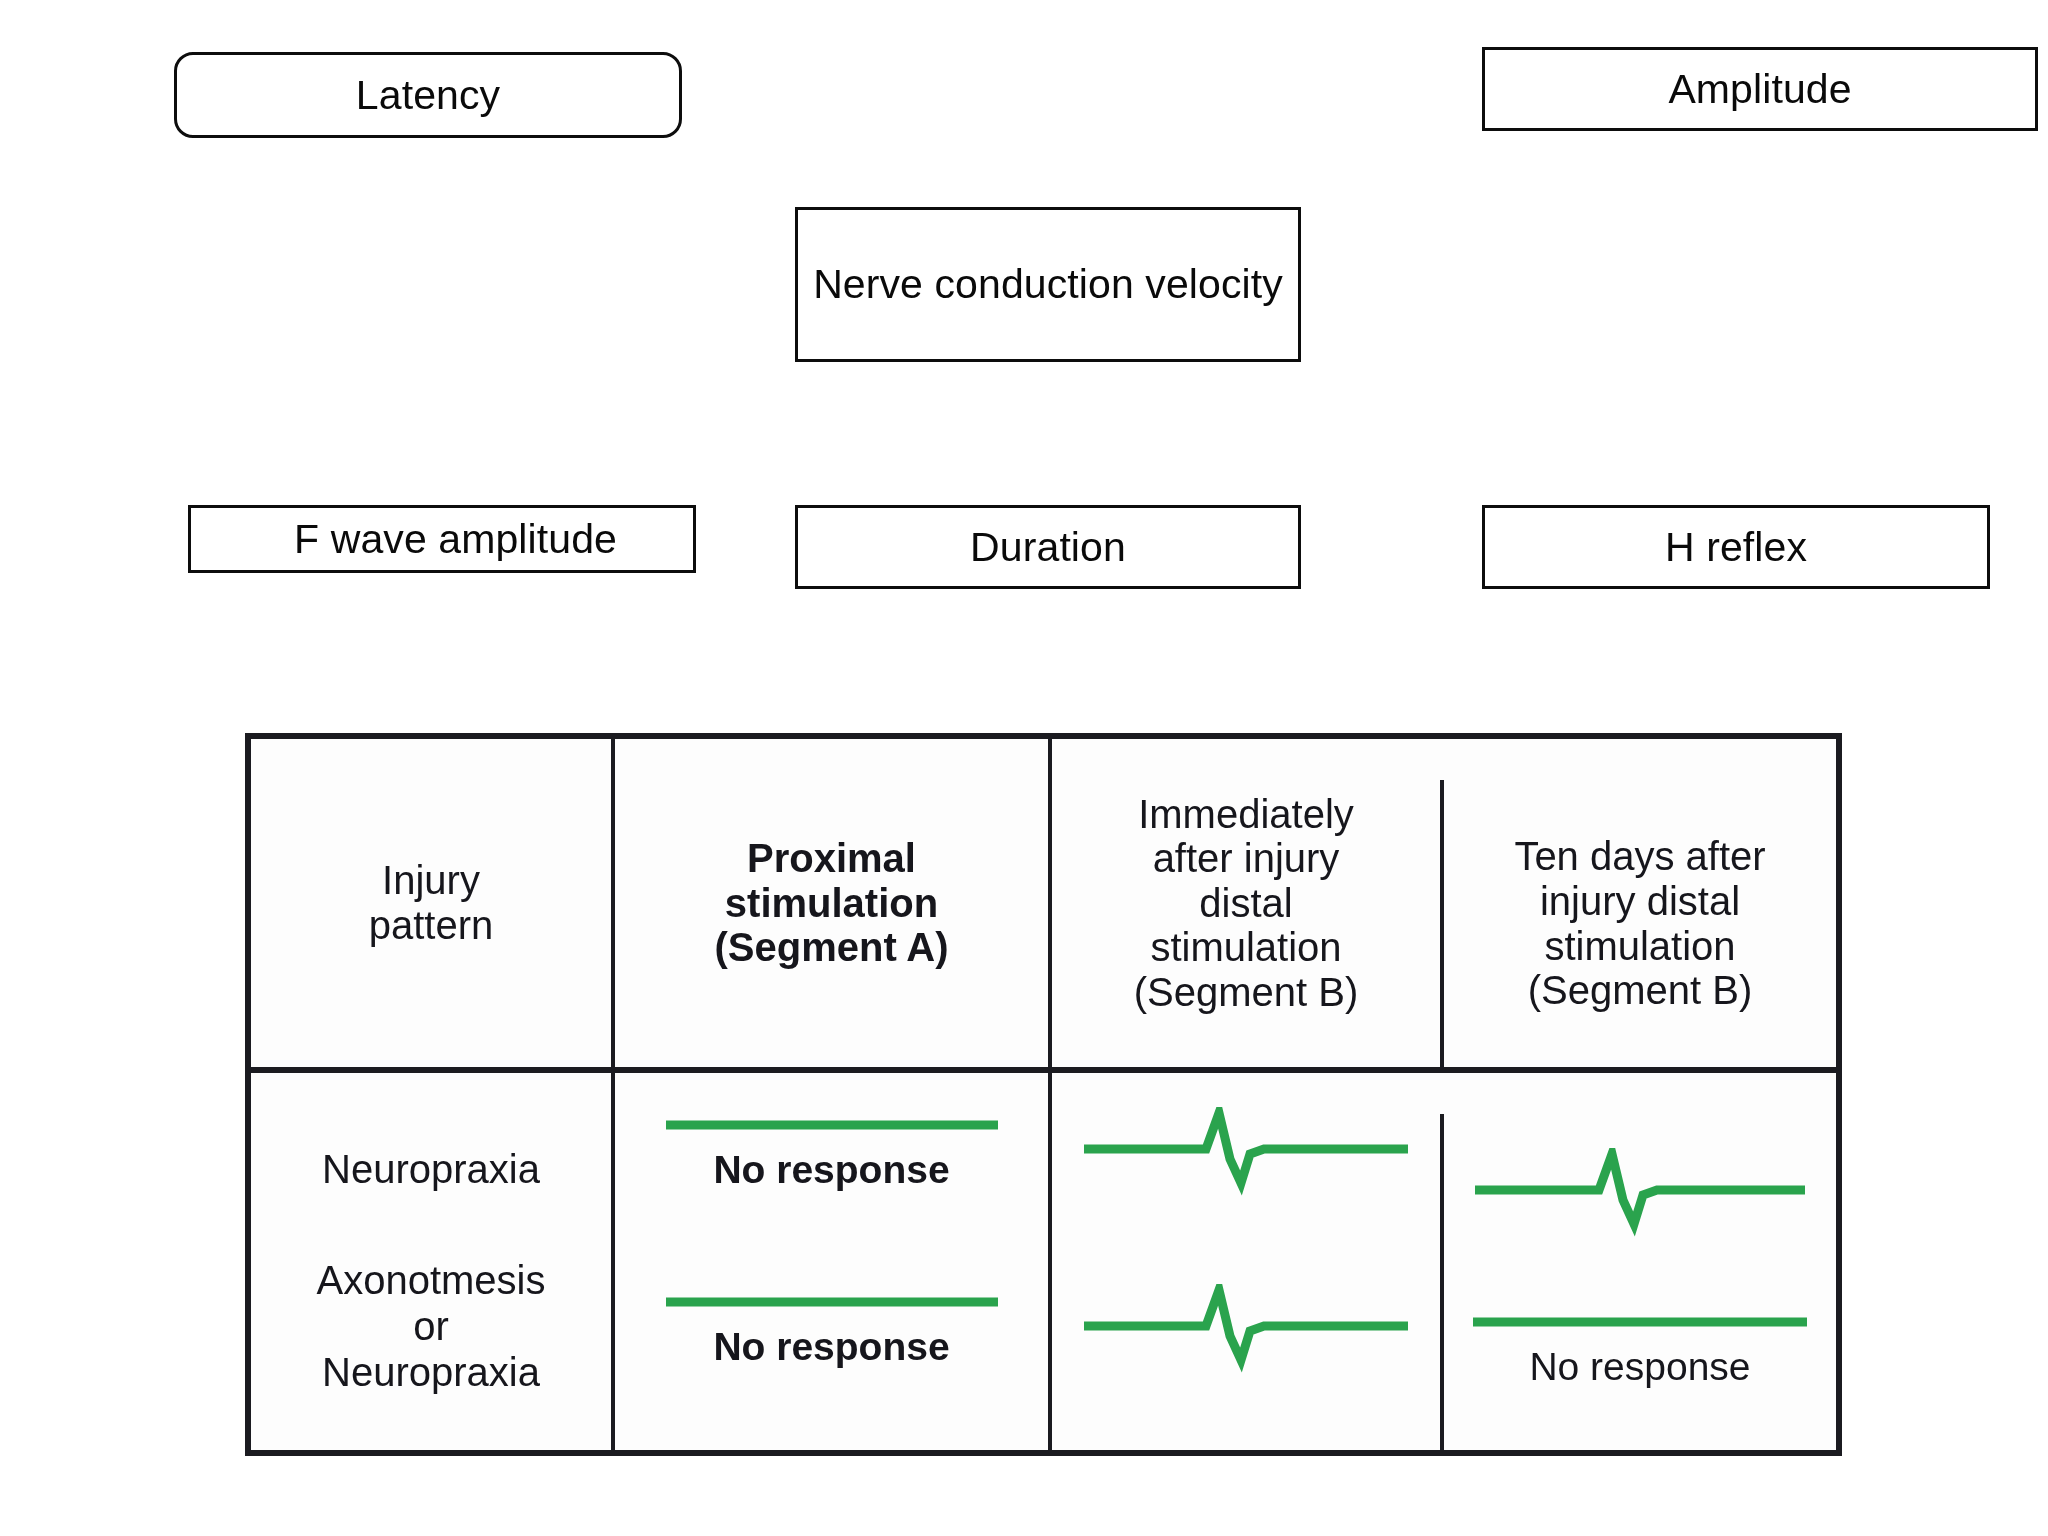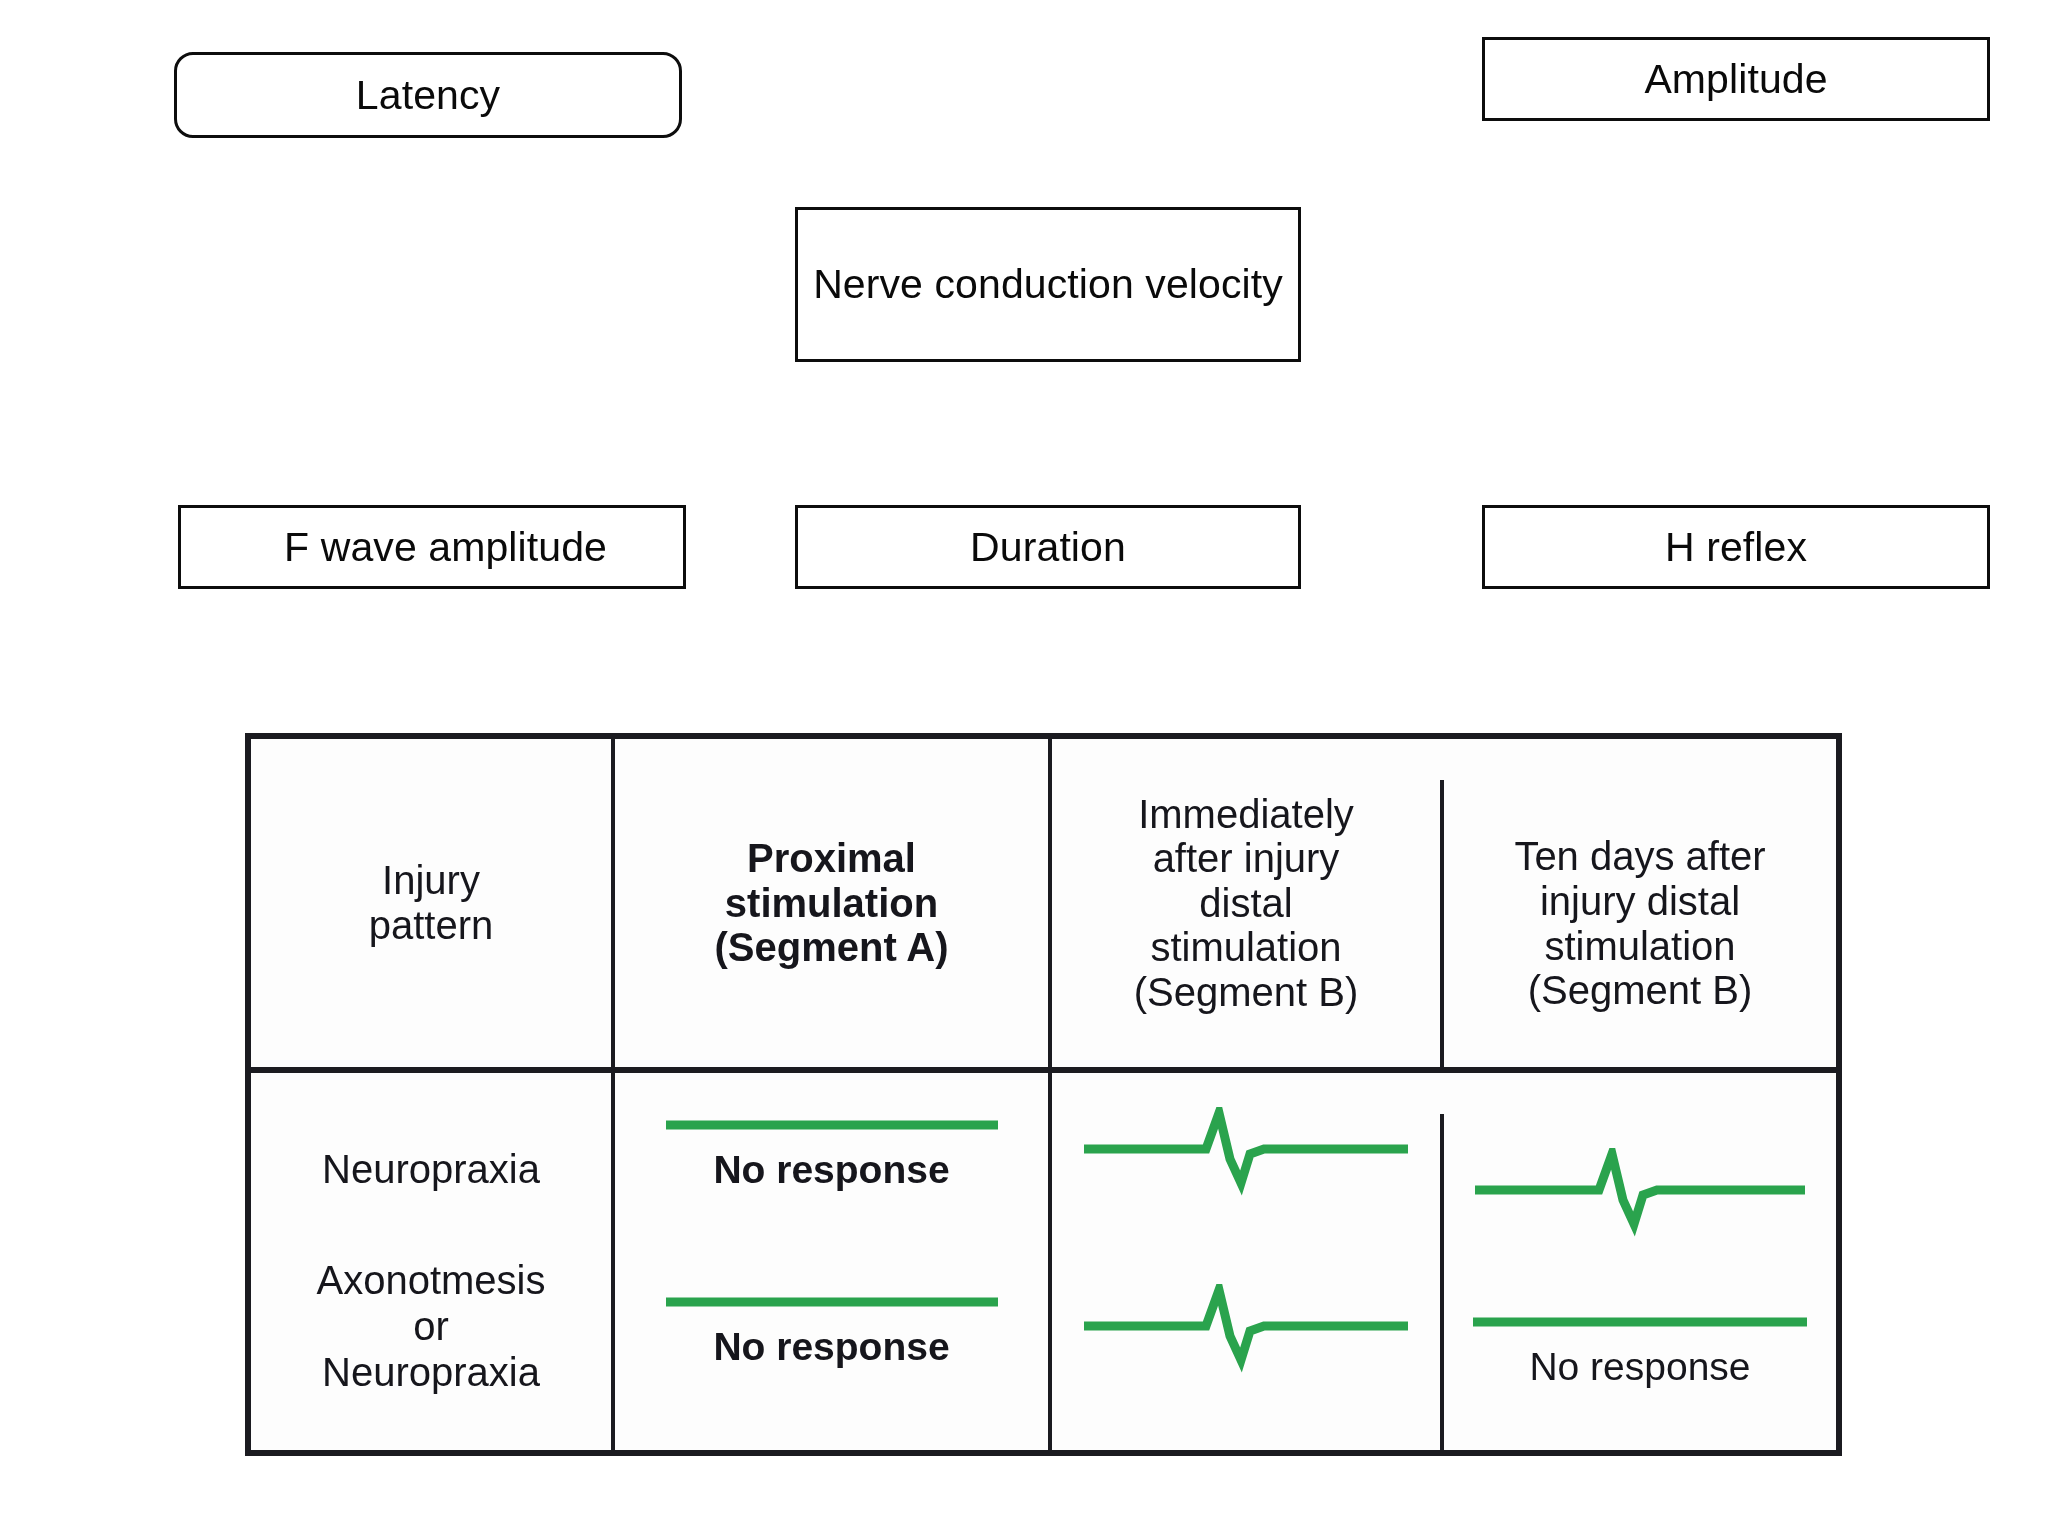--- a/index.html
+++ b/index.html
@@ -27,23 +27,23 @@
     justify-content: center;
     text-align: center;
     font-family: "Liberation Sans", sans-serif;
     font-size: 41px;
     line-height: 1.18;
     color: #0a0a0a;
     letter-spacing: 0.1px;
   }
 
   #box-latency      { left: 174px; top: 52px;  width: 508px; height: 86px; border-radius: 19px; }
-  #box-amplitude    { left: 1482px; top: 37px; width: 508px; height: 84px; }
+  #box-amplitude    { left: 1482px; top: 47px; width: 556px; height: 84px; }
   #box-ncv          { left: 795px; top: 207px; width: 506px; height: 155px; }
-  #box-fwave        { left: 178px; top: 505px; width: 508px; height: 84px; padding-left: 27px; }
+  #box-fwave        { left: 188px; top: 505px; width: 508px; height: 68px; padding-left: 27px; }
   #box-duration     { left: 795px; top: 505px; width: 506px; height: 84px; }
   #box-hreflex      { left: 1482px; top: 505px; width: 508px; height: 84px; }
 
   
   #injury-table {
     position: absolute;
     left: 245px;
     top: 733px;
     width: 1597px;
     height: 723px;

